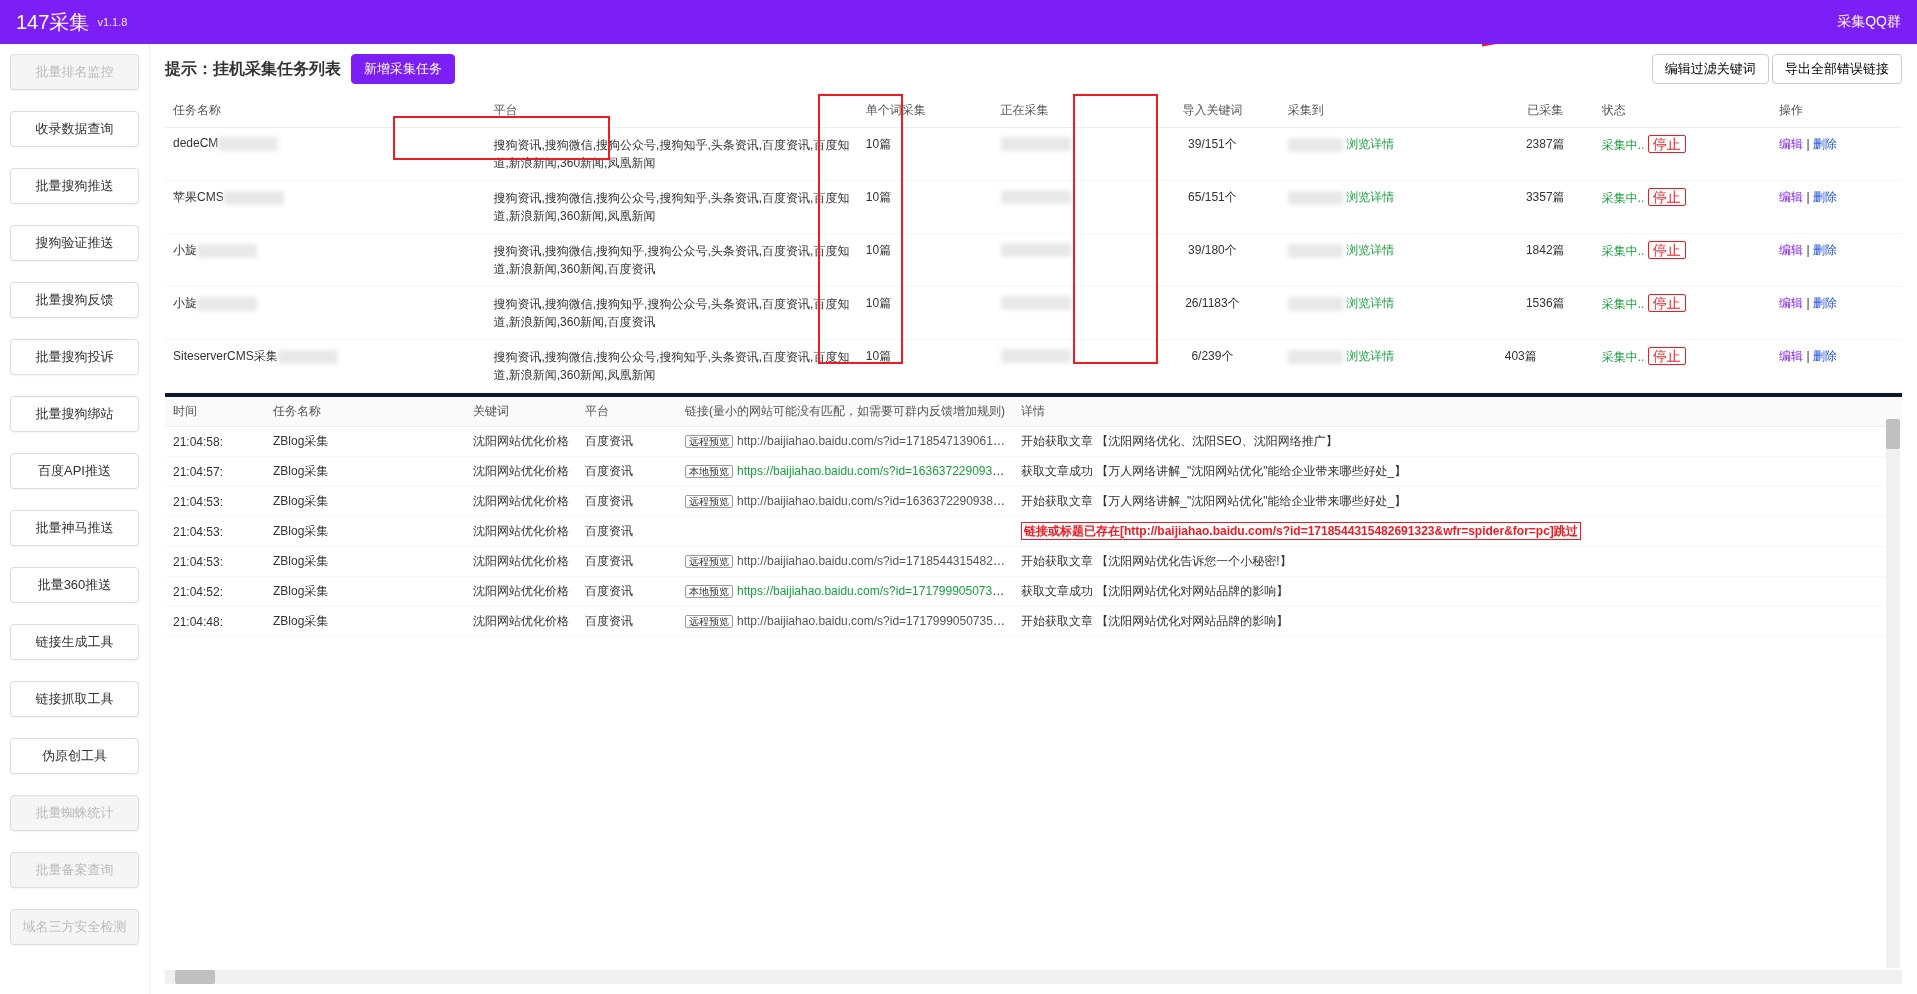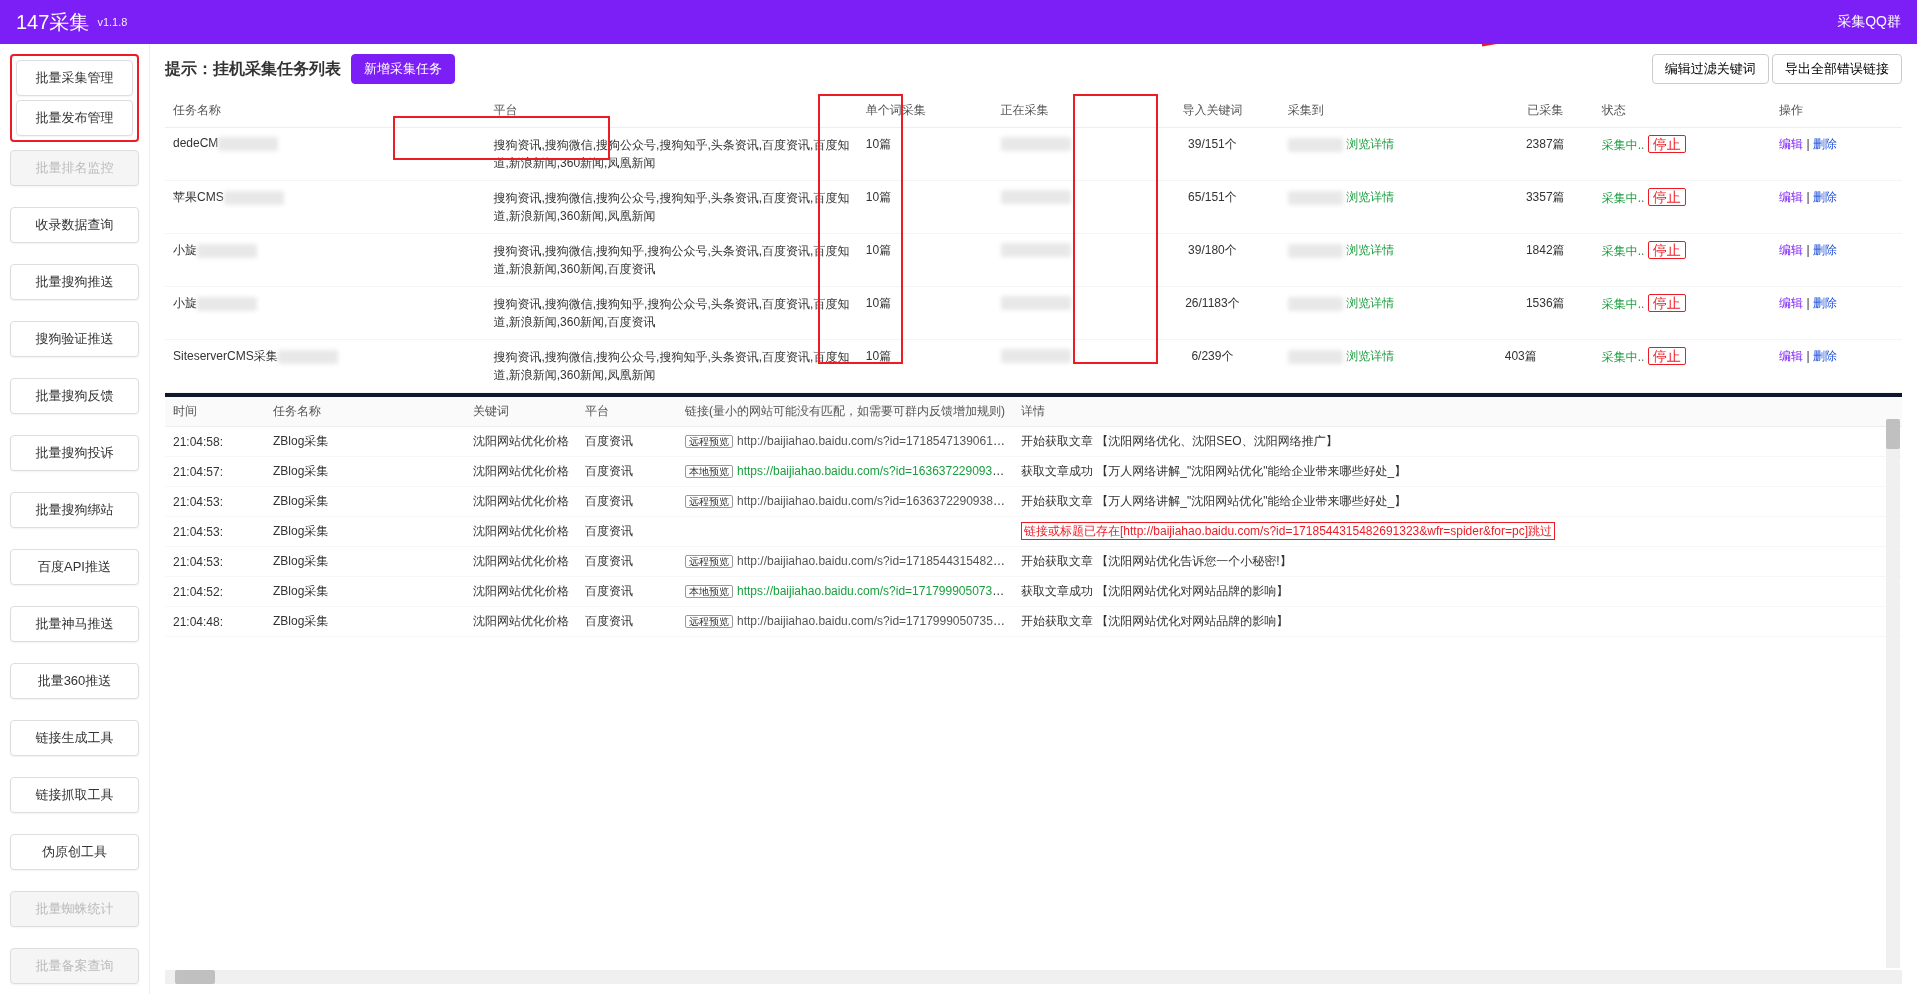--- a/index.html
+++ b/index.html
@@ -75,24 +75,20 @@
 <div class="header">
   <div class="header-left">
     <span class="header-title">147采集</span>
     <span class="header-version">v1.1.8</span>
   </div>
   <div class="header-right">采集QQ群</div>
 </div>
 
 <div class="container">
   <div class="sidebar">
-    <div class="side-group">
-      <button class="side-btn">批量采集管理</button>
-      <button class="side-btn">批量发布管理</button>
-    </div>
     <div id="sidebar-list">
         <button class="side-btn disabled">批量排名监控</button>
         <button class="side-btn">收录数据查询</button>
         <button class="side-btn">批量搜狗推送</button>
         <button class="side-btn">搜狗验证推送</button>
         <button class="side-btn">批量搜狗反馈</button>
         <button class="side-btn">批量搜狗投诉</button>
         <button class="side-btn">批量搜狗绑站</button>
         <button class="side-btn">百度API推送</button>
         <button class="side-btn">批量神马推送</button>
@@ -251,21 +247,21 @@
               <td>百度资讯</td>
               <td class="col-link"><span class="badge">远程预览</span><span class="url-dark">http://baijiahao.baidu.com/s?id=1636372290938652414&amp;wfr=s...</span></td>
               <td class="col-detail">开始获取文章 【万人网络讲解_"沈阳网站优化"能给企业带来哪些好处_】</td>
             </tr>
             <tr>
               <td>21:04:53:</td>
               <td>ZBlog采集</td>
               <td>沈阳网站优化价格</td>
               <td>百度资讯</td>
               <td class="col-link"><span class="url-dark"></span></td>
-              <td class="col-detail"><span class="detail-red" style="border:1px solid #ed1c24; padding:1px 2px;">链接或标题已存在[http://baijiahao.baidu.com/s?id=1718544315482691323&amp;wfr=spider&amp;for=pc]跳过</span></td>
+              <td class="col-detail"><span class="detail-red" style="border:1px solid #ed1c24; padding:1px 2px;font-weight:bold;">链接或标题已存在[http://baijiahao.baidu.com/s?id=1718544315482691323&amp;wfr=spider&amp;for=pc]跳过</span></td>
             </tr>
             <tr>
               <td>21:04:53:</td>
               <td>ZBlog采集</td>
               <td>沈阳网站优化价格</td>
               <td>百度资讯</td>
               <td class="col-link"><span class="badge">远程预览</span><span class="url-dark">http://baijiahao.baidu.com/s?id=1718544315482691323&amp;wfr=s...</span></td>
               <td class="col-detail">开始获取文章 【沈阳网站优化告诉您一个小秘密!】</td>
             </tr>
             <tr>

